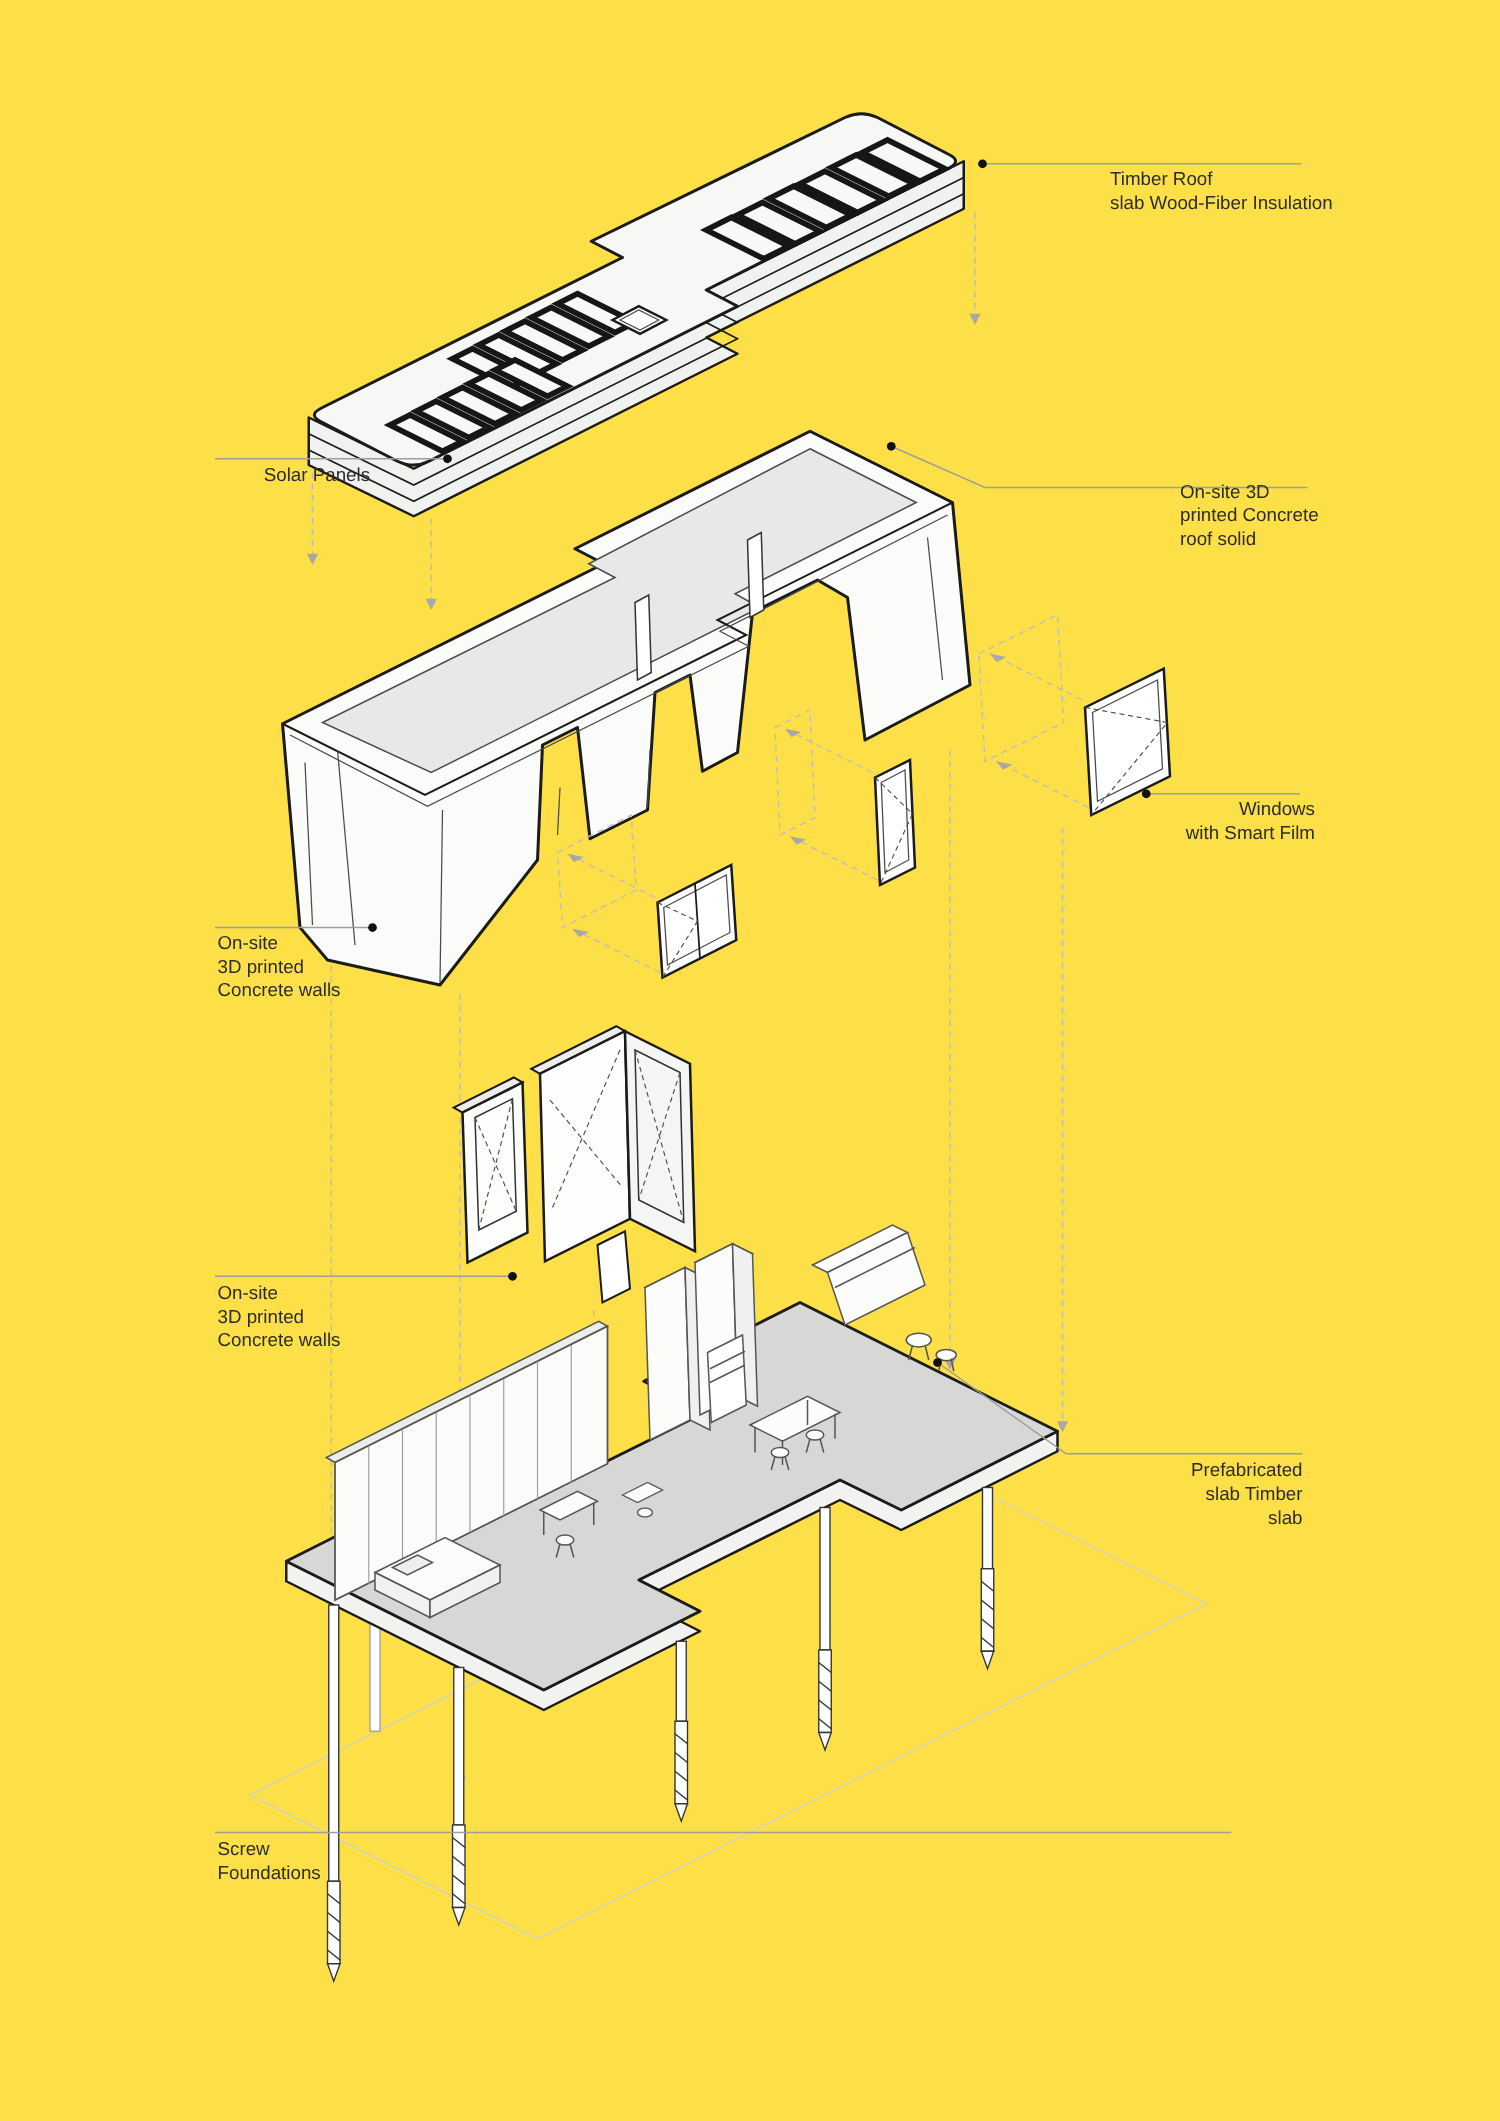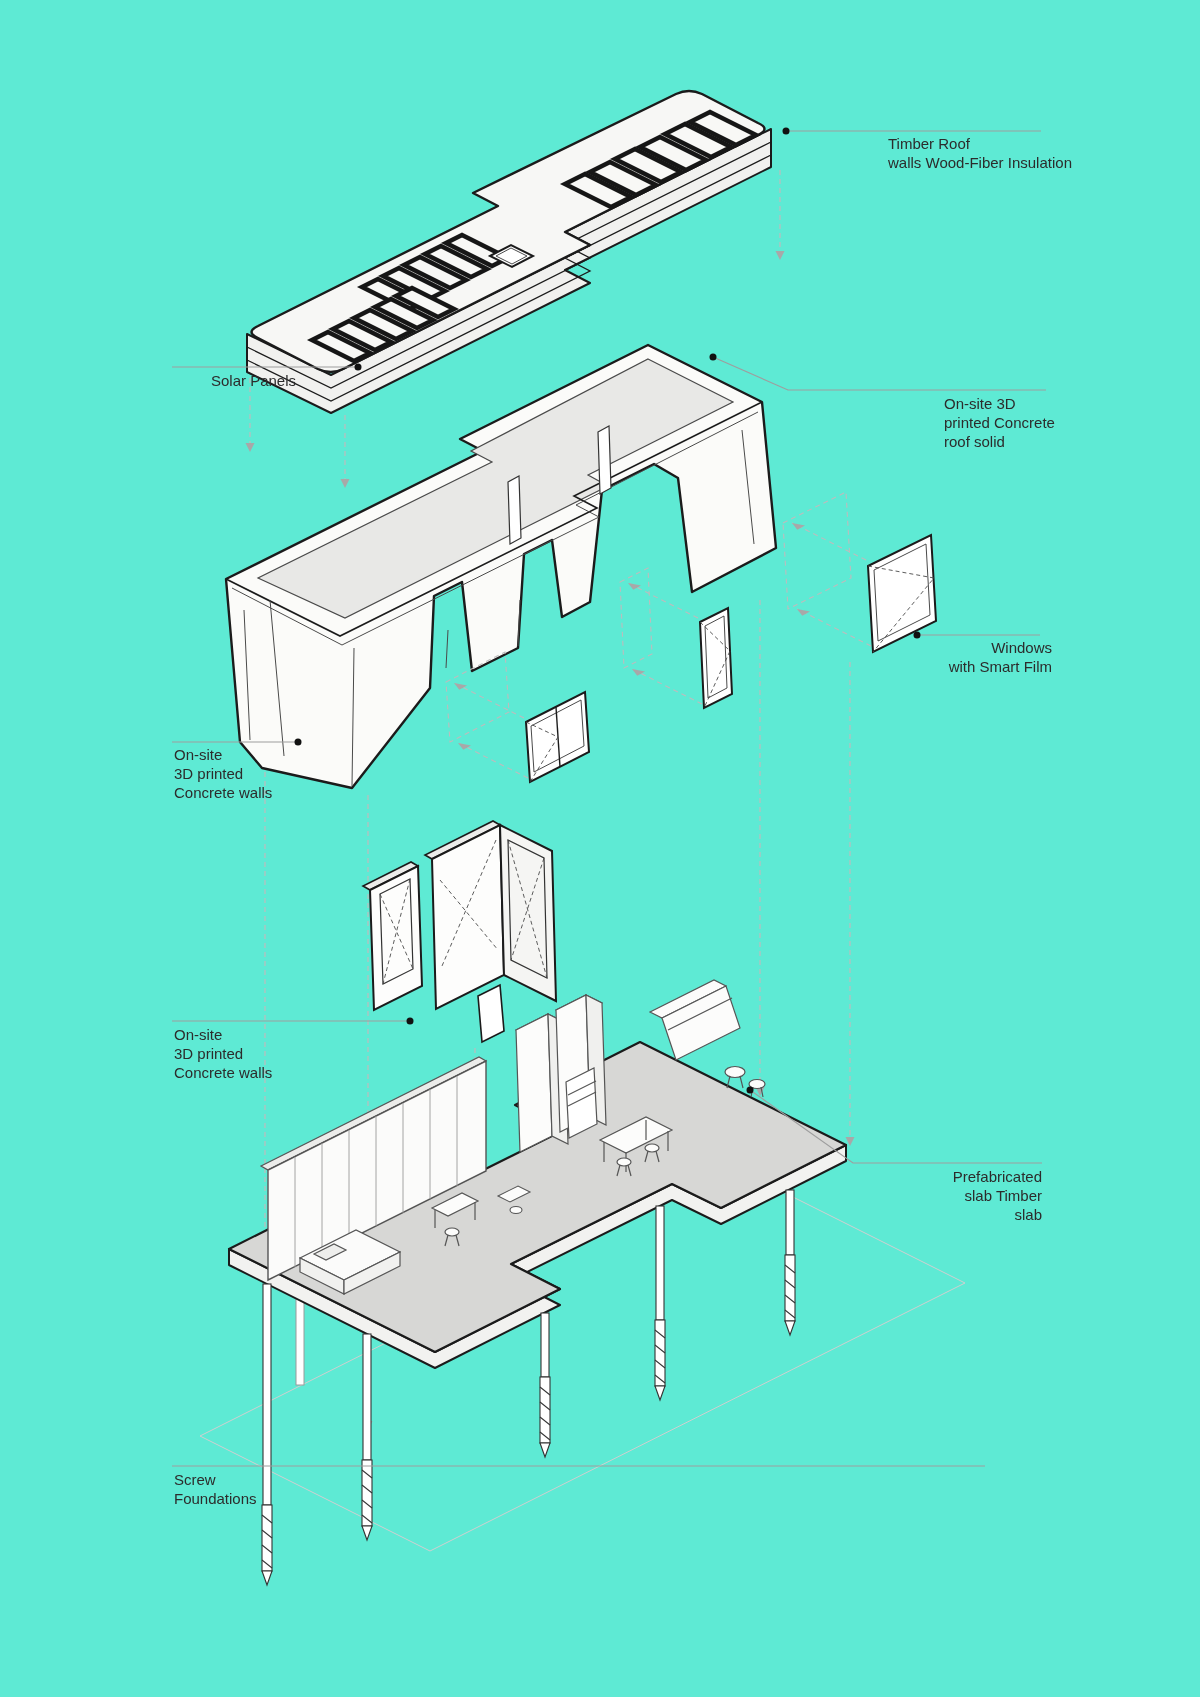--- a/index.html
+++ b/index.html
@@ -1,16 +1,16 @@
 <!DOCTYPE html>
 <html><head>
 <meta charset="utf-8">
 <style>
   html,body{margin:0;padding:0;background:#fff;}
-  .page{position:relative;width:1200px;height:1697px;background:#5eead4;overflow:hidden;
+  .page{position:relative;width:1200px;height:1697px;background:#fde047;overflow:hidden;
         font-family:"Liberation Sans",sans-serif;}
   .diagram-svg{position:absolute;left:0;top:0;}
   .lbl{position:absolute;font-size:15px;line-height:19px;color:#2c2c2c;white-space:nowrap;}
   .lbl.r{text-align:right;}
 </style>
 </head>
 <body>
 
 <div class="page">
 
@@ -325,28 +325,28 @@
     <circle cx="713" cy="357" r="3.5"></circle>
     <circle cx="917" cy="635" r="3.5"></circle>
     <circle cx="298" cy="742" r="3.5"></circle>
     <circle cx="410" cy="1021" r="3.5"></circle>
     <circle cx="750" cy="1090" r="3.5"></circle>
   </g>
 </svg>
 
 <div class="lbl" style="left:888px; top:134px;">
   <div>Timber Roof</div>
-  <div>walls Wood-Fiber Insulation</div>
+  <div>slab Wood-Fiber Insulation</div>
 </div>
 
 <div class="lbl" style="left:175px; top:371px;margin-left:36px;">
   <div>Solar Panels</div>
 </div>
 
-<div class="lbl" style="left:944px; top:394px;">
+<div class="lbl" style="left:944px; top:384px;">
   <div>On-site 3D</div>
   <div>printed Concrete</div>
   <div>roof solid</div>
 </div>
 
 <div class="lbl r" style="right:148px; top:638px;">
   <div>Windows</div>
   <div>with Smart Film</div>
 </div>
 

